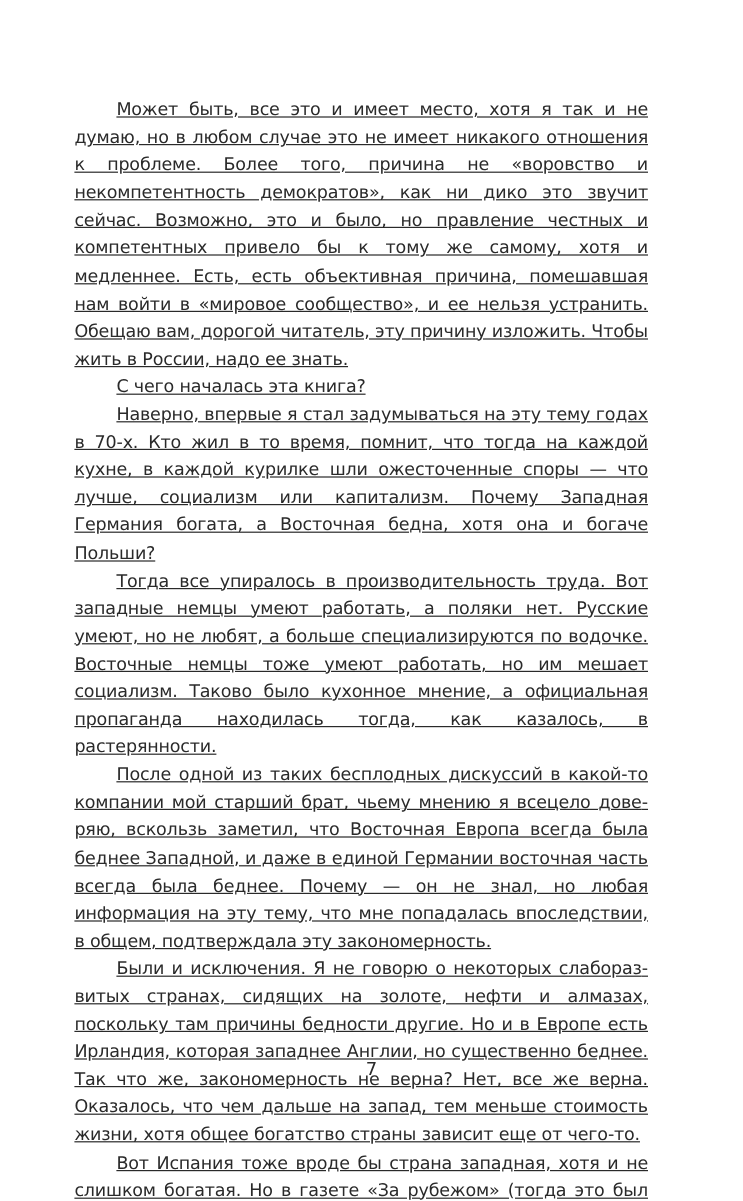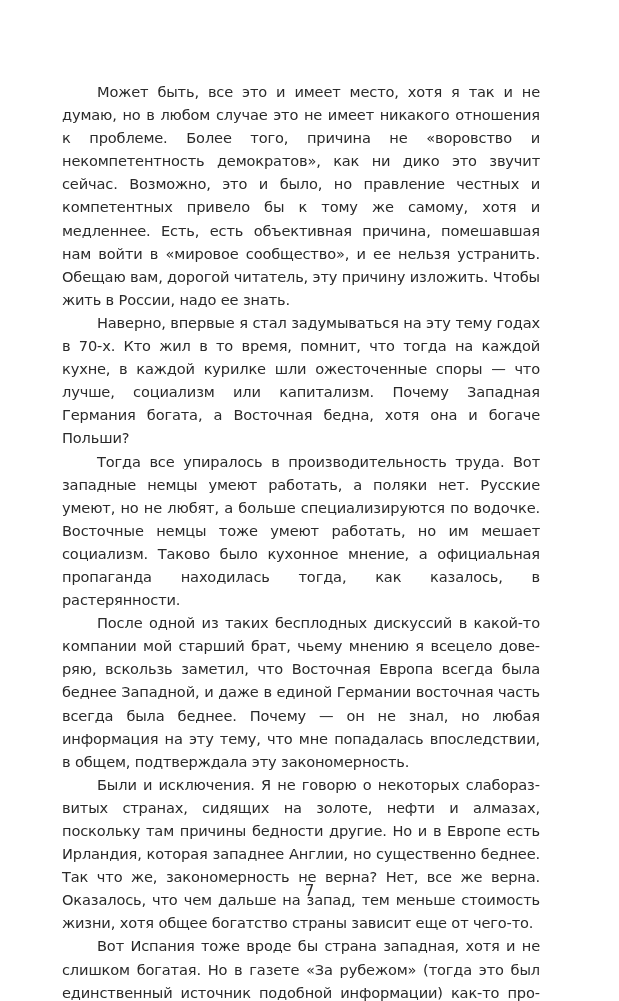--- a/index.html
+++ b/index.html
@@ -4,32 +4,33 @@
 <style>
   html, body { margin: 0; padding: 0; background: #ffffff; }
   body { width: 619px; height: 1001px; position: relative; overflow: hidden; }
   .page {
     position: absolute; left: 62px; top: 80px; width: 478px;
     font-family: "DejaVu Sans", sans-serif;
     font-size: 14.6px; line-height: 23.1px; color: #2a2a2a;
     text-align: justify;
     letter-spacing: -0.15px;
   }
-  .page p { margin: 0; text-indent: 35px; hyphens: manual; }
+  .page p { margin: 0; text-indent: 35px; hyphens: manual; text-decoration: underline; }
   .page-number {
     position: absolute; left: 0; width: 619px; top: 882px;
     text-align: center;
     font-family: "DejaVu Sans", sans-serif; font-size: 15px; color: #2a2a2a;
   }
 </style>
 </head>
 <body>
 
 <div class="page">
   <p>Может быть, все это и имеет место, хотя я так и не думаю, но в любом случае это не имеет никакого отношения к про­блеме. Более того, причина не «воровство и некомпетент­ность демократов», как ни дико это звучит сейчас. Возможно, это и было, но правление честных и компетентных привело бы к тому же самому, хотя и медленнее. Есть, есть объектив­ная причина, помешавшая нам войти в «мировое сообщест­во», и ее нельзя устранить. Обещаю вам, дорогой читатель, эту причину изложить. Чтобы жить в России, надо ее знать.</p>
+  <p>С чего началась эта книга?</p>
   <p>Наверно, впервые я стал задумываться на эту тему годах в 70-х. Кто жил в то время, помнит, что тогда на каждой кухне, в каждой курилке шли ожесточенные споры — что лучше, со­циализм или капитализм. Почему Западная Германия богата, а Восточная бедна, хотя она и богаче Польши?</p>
   <p>Тогда все упиралось в производительность труда. Вот за­падные немцы умеют работать, а поляки нет. Русские умеют, но не любят, а больше специализируются по водочке. Восточ­ные немцы тоже умеют работать, но им мешает социализм. Та­ково было кухонное мнение, а официальная пропаганда на­ходилась тогда, как казалось, в растерянности.</p>
   <p>После одной из таких бесплодных дискуссий в какой-то компании мой старший брат, чьему мнению я всецело дове­ряю, вскользь заметил, что Восточная Европа всегда была беднее Западной, и даже в единой Германии восточная часть всегда была беднее. Почему — он не знал, но любая информа­ция на эту тему, что мне попадалась впоследствии, в общем, подтверждала эту закономерность.</p>
   <p>Были и исключения. Я не говорю о некоторых слабораз­витых странах, сидящих на золоте, нефти и алмазах, посколь­ку там причины бедности другие. Но и в Европе есть Ирлан­дия, которая западнее Англии, но существенно беднее. Так что же, закономерность не верна? Нет, все же верна. Оказа­лось, что чем дальше на запад, тем меньше стоимость жизни, хотя общее богатство страны зависит еще от чего-то.</p>
   <p style="text-align-last: justify;">Вот Испания тоже вроде бы страна западная, хотя и не слишком богатая. Но в газете «За рубежом» (тогда это был единственный источник подобной информации) как-то про­читал, что потребительская корзина становится дороже в Ев-</p>
 </div>
 
 <div class="page-number">7</div>
 
 </body></html>

